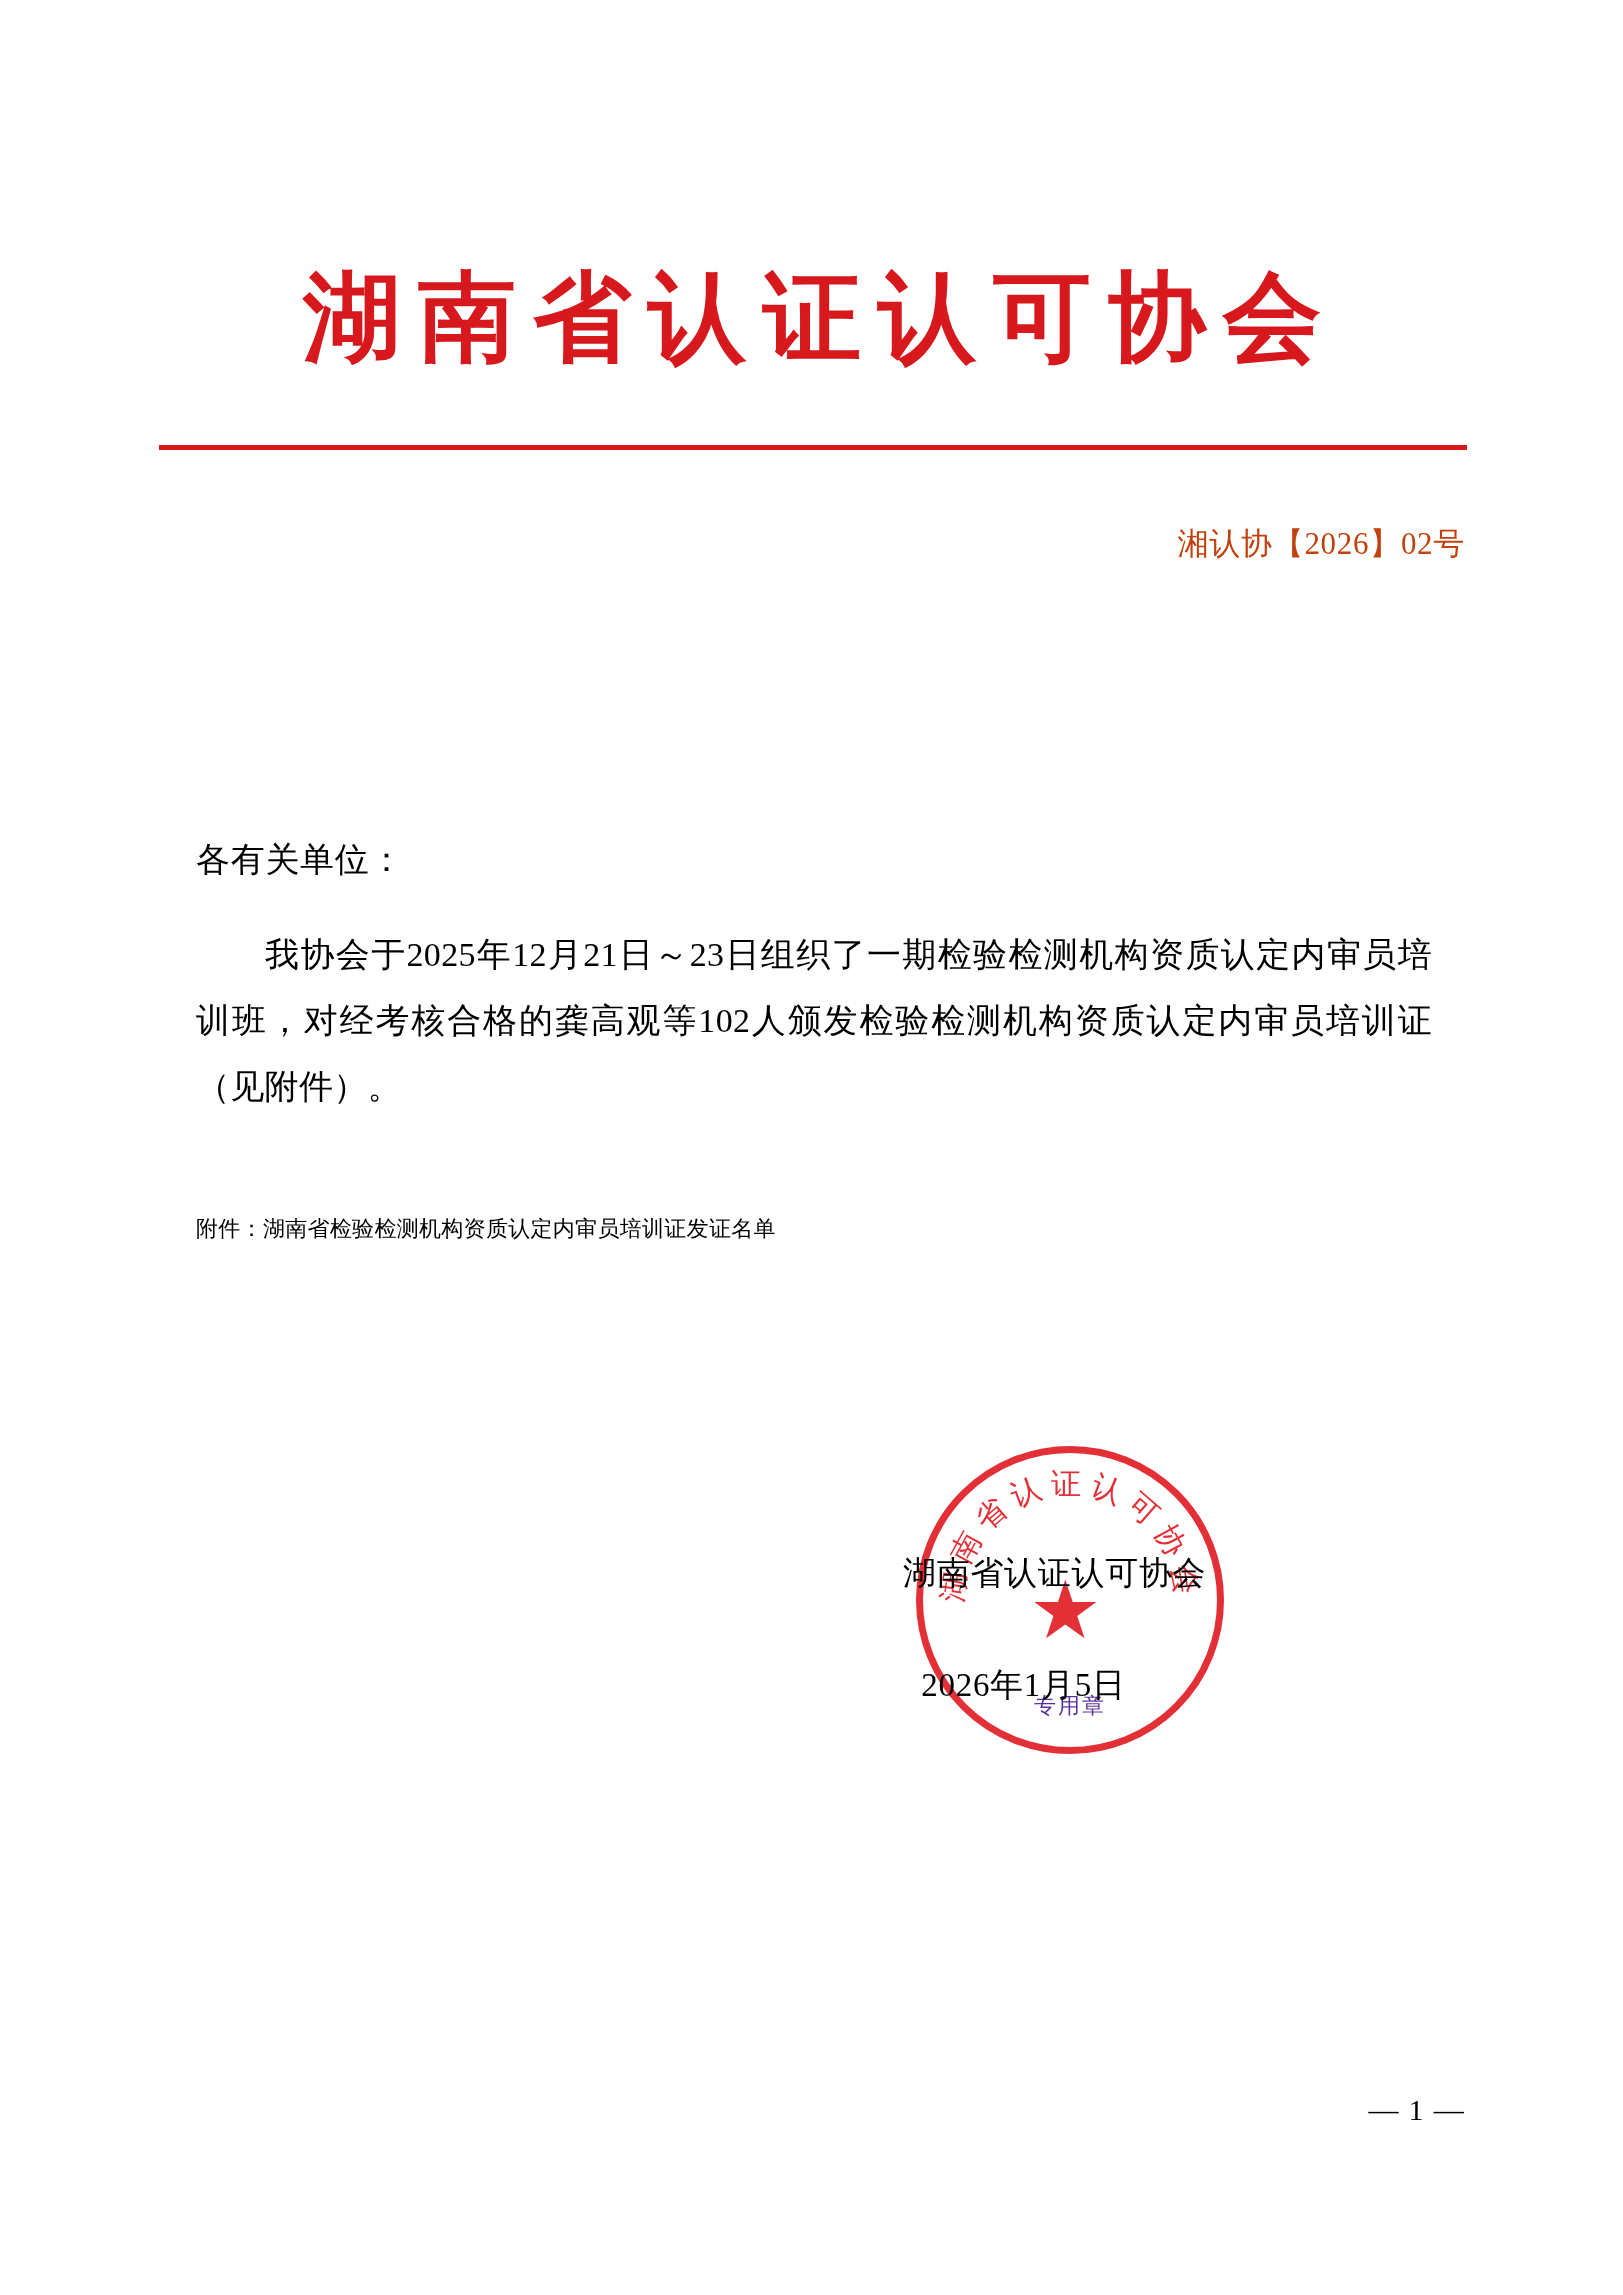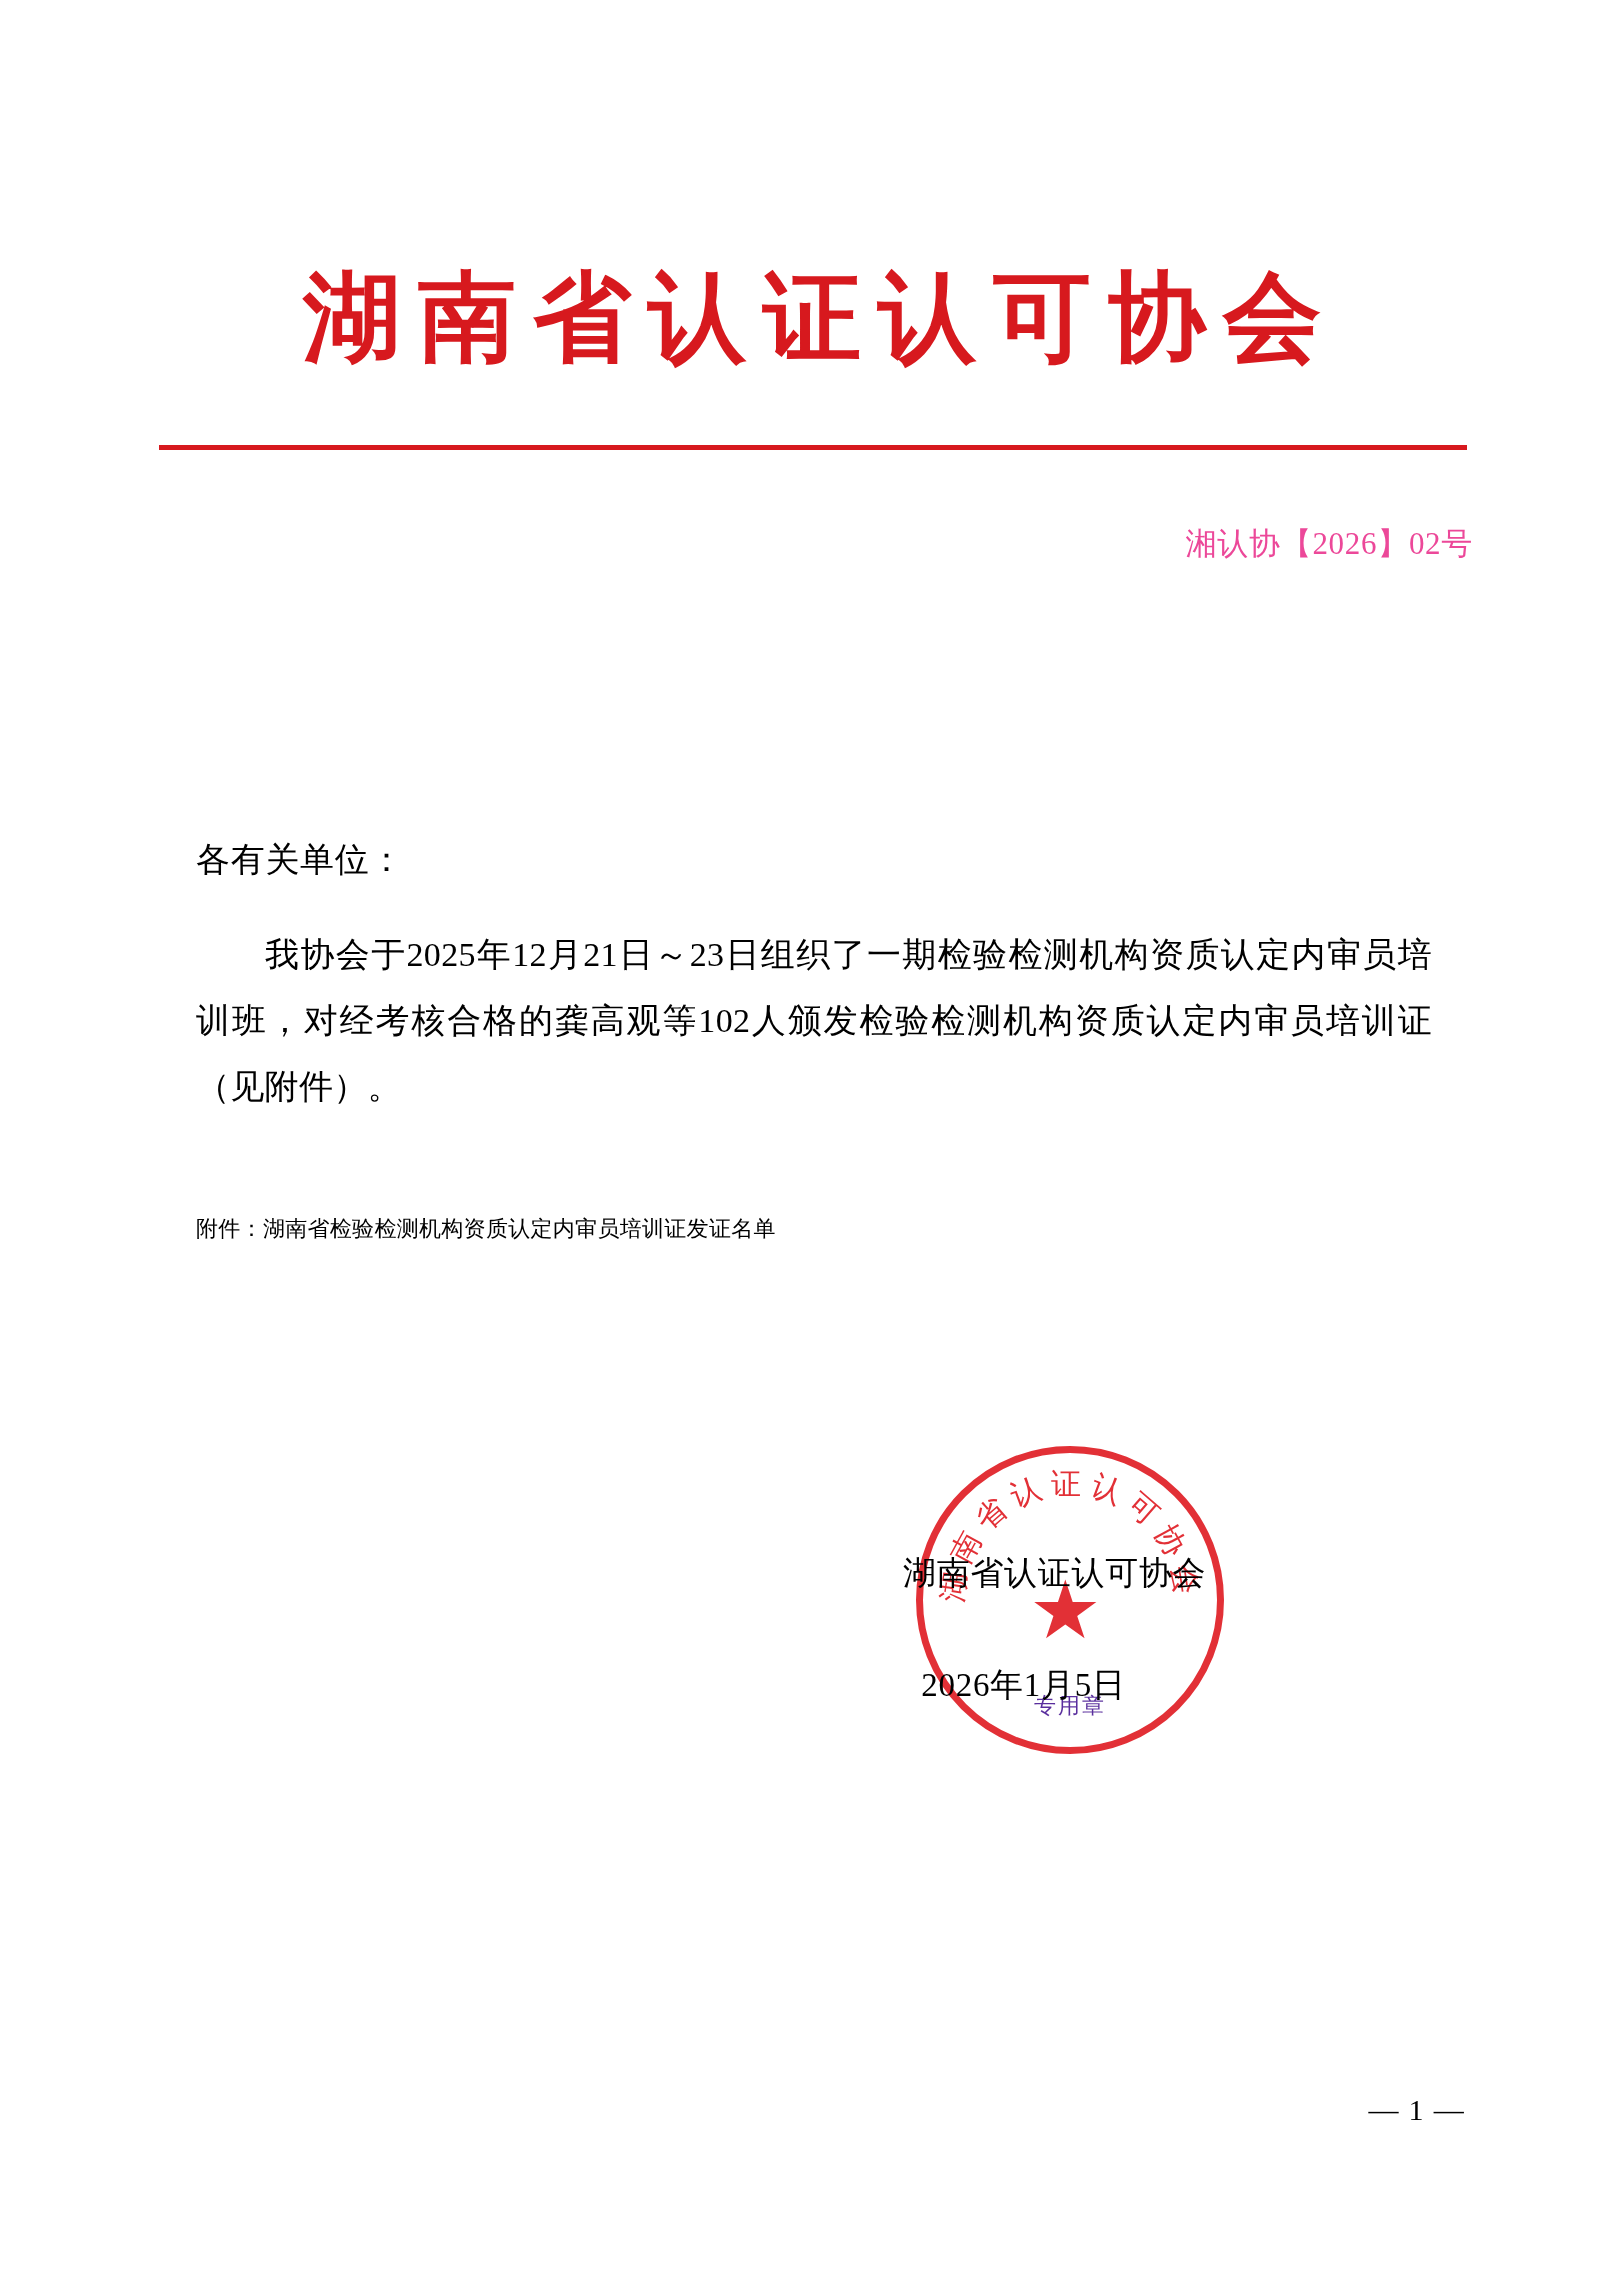--- a/index.html
+++ b/index.html
@@ -44,26 +44,26 @@
     top: 445px;
     width: 1308px;
     height: 4.6px;
     background: #d7191e;
   }
 
   
   .doc-number {
     position: absolute;
     top: 523px;
-    left: 8px;
+    left: 0;
     width: 1465px;
     text-align: right;
     font-size: 31px;
     letter-spacing: 0.7px;
-    color: #ec4899;
+    color: #c2410c;
   }
 
   
   .doc-title {
     position: absolute;
     left: 0;
     top: 621px;
     width: 100%;
     text-align: center;
     font-weight: bold;

